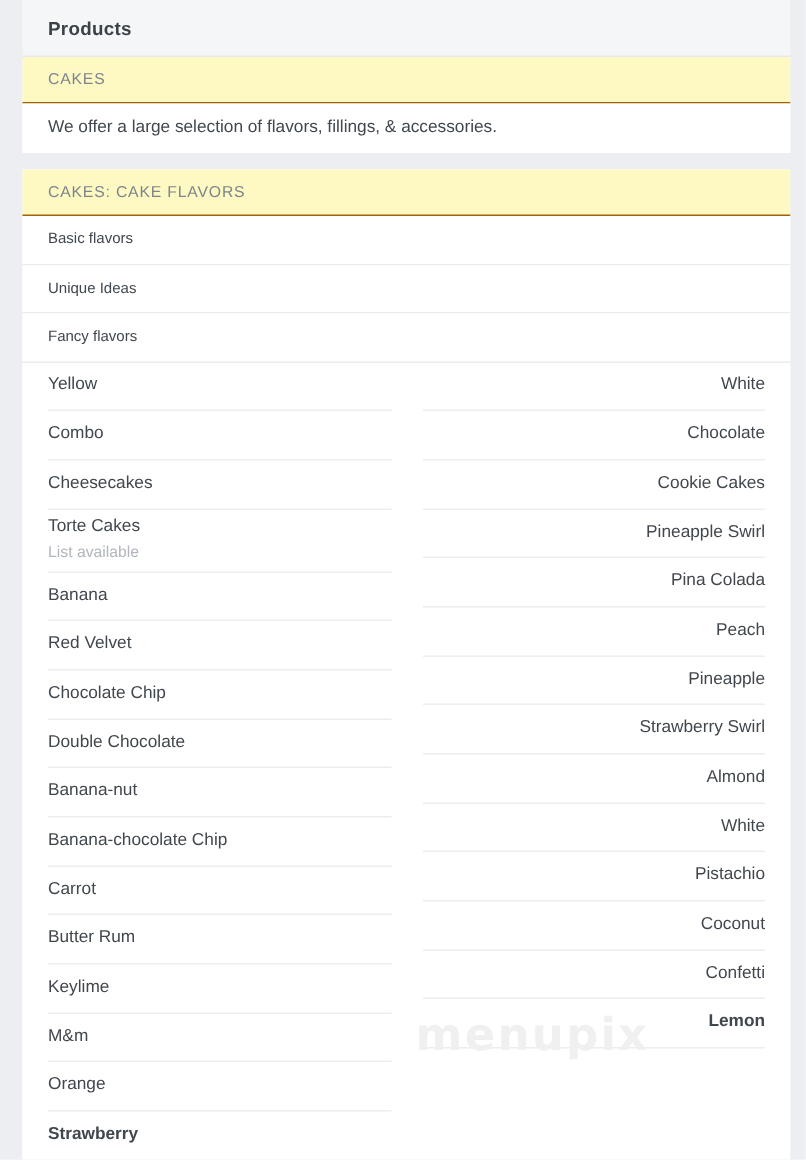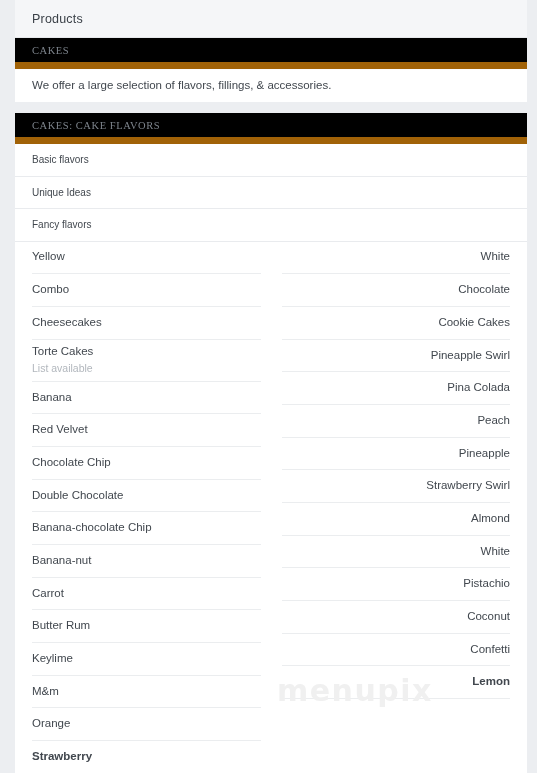--- a/index.html
+++ b/index.html
@@ -37,39 +37,38 @@
   .products-header {
     background: #f5f6f8;
     height: 38px;
     display: flex;
     align-items: center;
     padding-left: 17px;
     border-bottom: 1px solid #e6e8eb;
   }
   .products-header .title {
     font-size: 12.5px;
-    font-weight: normal;
+    font-weight: bold;
     color: #3b4148;
     letter-spacing: .2px;
   }
 
   
   .card {
     background: #ffffff;
   }
 
   
   .section-head {
     height: 31px;
     display: flex;
     align-items: center;
     padding-left: 17px;
-    border-bottom: 7px solid #a16207;
-    background: #000000;
-    font-family: Liberation Serif, serif;
+    border-bottom: 1px solid #a16207;
+    background: #fef9c3;
   }
   .section-head .label {
     font-size: 10.5px;
     color: #7d848c;
     letter-spacing: .55px;
   }
 
   
   .section-desc {
     min-height: 33px;
@@ -231,26 +230,26 @@
           <div class="row-item">
             <span class="name">Red Velvet</span>
           </div>
           <div class="row-item">
             <span class="name">Chocolate Chip</span>
           </div>
           <div class="row-item">
             <span class="name">Double Chocolate</span>
           </div>
           <div class="row-item">
+            <span class="name">Banana-nut</span>
+          </div>
+          <div class="row-item">
             <span class="name">Banana-chocolate Chip</span>
           </div>
           <div class="row-item">
-            <span class="name">Banana-nut</span>
-          </div>
-          <div class="row-item">
             <span class="name">Carrot</span>
           </div>
           <div class="row-item">
             <span class="name">Butter Rum</span>
           </div>
           <div class="row-item">
             <span class="name">Keylime</span>
           </div>
           <div class="row-item">
             <span class="name">M&amp;m</span>

